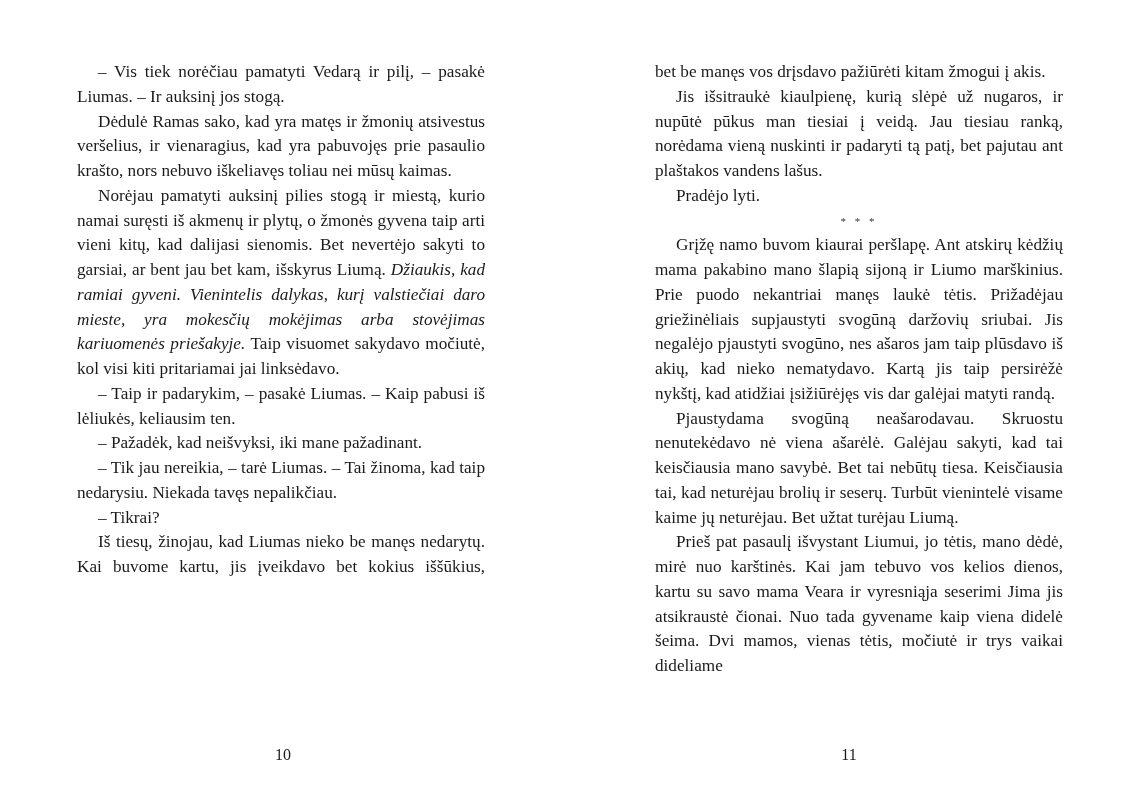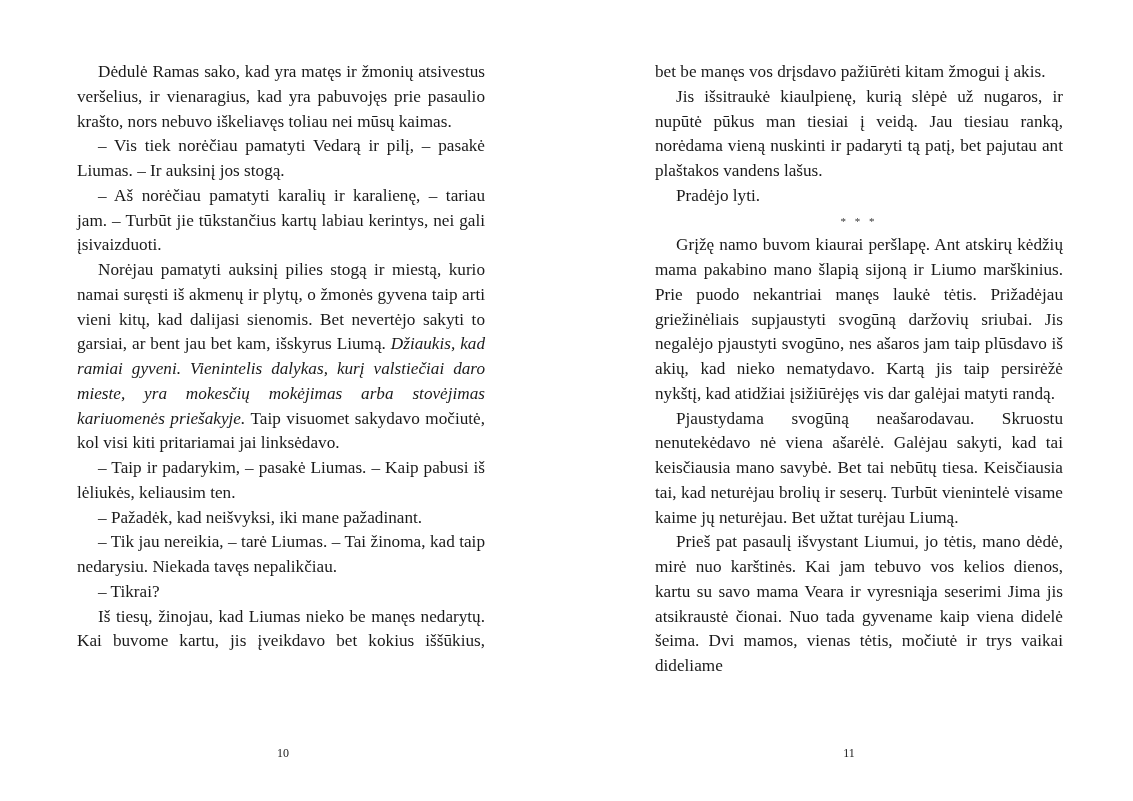--- a/index.html
+++ b/index.html
@@ -7,32 +7,31 @@
          font-family: "Liberation Serif", "DejaVu Serif", serif; color: #1a1a1a; }
   .page { position: absolute; top: 60px; width: 408px; }
   .page.left { left: 77px; }
   .page.right { left: 649px; margin-left: 6px; }
   .text p { margin: 0; font-size: 17.2px; line-height: 24.75px; text-align: justify;
             text-align-last: left; text-indent: 0; }
   .text p.indent { text-indent: 21px; }
   .text p.cont { text-indent: 0; }
   .text p.last { text-align-last: justify; }
   .sep { text-align: center; font-size: 11px; line-height: 24.75px; letter-spacing: 3px; color: #333; }
-  .pagenum { position: absolute; top: 746px; width: 60px; text-align: center; font-size: 12px; color: #1a1a1a; }
+  .pagenum { position: absolute; top: 746px; width: 60px; text-align: center; font-size: 16px; color: #1a1a1a; }
   .pagenum.left { left: 253px; }
   .pagenum.right { left: 819px; }
   em { font-style: italic; }
 </style>
 </head>
 <body>
 
 <div class="page left text">
+  <p class="indent">– Vis tiek norėčiau pamatyti Vedarą ir pilį, – pasakė Liumas. – Ir auksinį jos stogą.</p>
   <p class="indent">Dėdulė Ramas sako, kad yra matęs ir žmonių atsivestus veršelius, ir vienaragius, kad yra pabuvojęs prie pasaulio krašto, nors nebuvo iškeliavęs toliau nei mūsų kaimas.</p>
-  <p class="indent">– Vis tiek norėčiau pamatyti Vedarą ir pilį, – pasakė Liumas. – Ir auksinį jos stogą.</p>
-  <p class="indent">– Aš norėčiau pamatyti karalių ir karalienę, – tariau jam. – Turbūt jie tūkstančius kartų labiau kerintys, nei gali įsivaizduoti.</p>
   <p class="indent"><span>Norėjau pamatyti auksinį pilies stogą ir miestą, kurio namai suręsti iš akmenų ir plytų, o žmonės gyvena taip arti vieni kitų, kad dalijasi sienomis. Bet nevertėjo sakyti to garsiai, ar bent jau bet kam, išskyrus Liumą. </span><em>Džiaukis, kad ramiai gyveni. Vienintelis dalykas, kurį valstiečiai daro mieste, yra mokesčių mokėjimas arba stovėjimas kariuomenės priešakyje.</em><span> Taip visuomet sakydavo močiutė, kol visi kiti pritariamai jai linksėdavo.</span></p>
   <p class="indent">– Taip ir padarykim, – pasakė Liumas. – Kaip pabusi iš lėliukės, keliausim ten.</p>
   <p class="indent">– Pažadėk, kad neišvyksi, iki mane pažadinant.</p>
   <p class="indent">– Tik jau nereikia, – tarė Liumas. – Tai žinoma, kad taip nedarysiu. Niekada tavęs nepalikčiau.</p>
   <p class="indent">– Tikrai?</p>
   <p class="indent last">Iš tiesų, žinojau, kad Liumas nieko be manęs nedarytų. Kai buvome kartu, jis įveikdavo bet kokius iššūkius,</p>
 </div>
 
 <div class="pagenum left">10</div>
 

